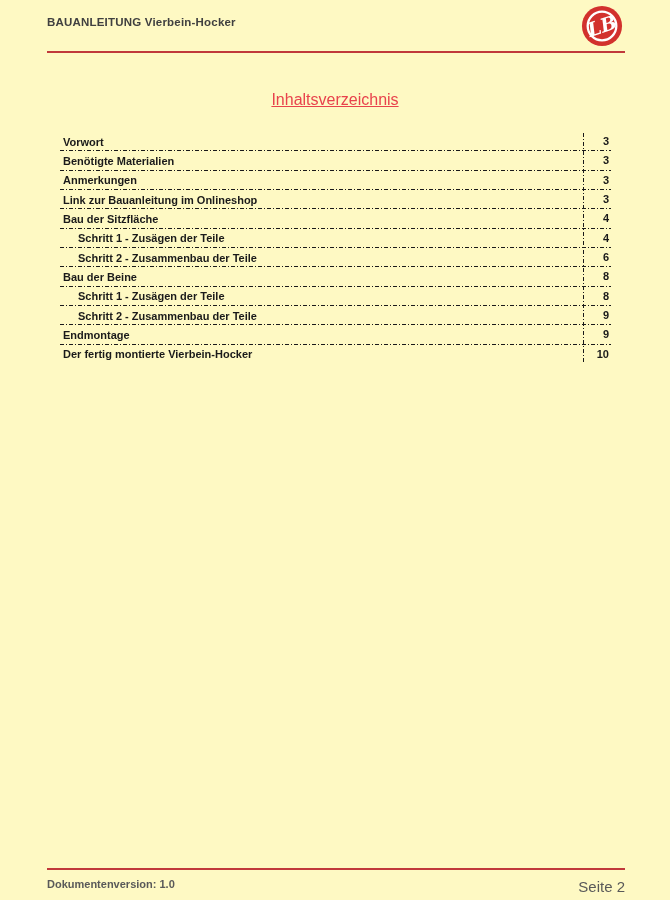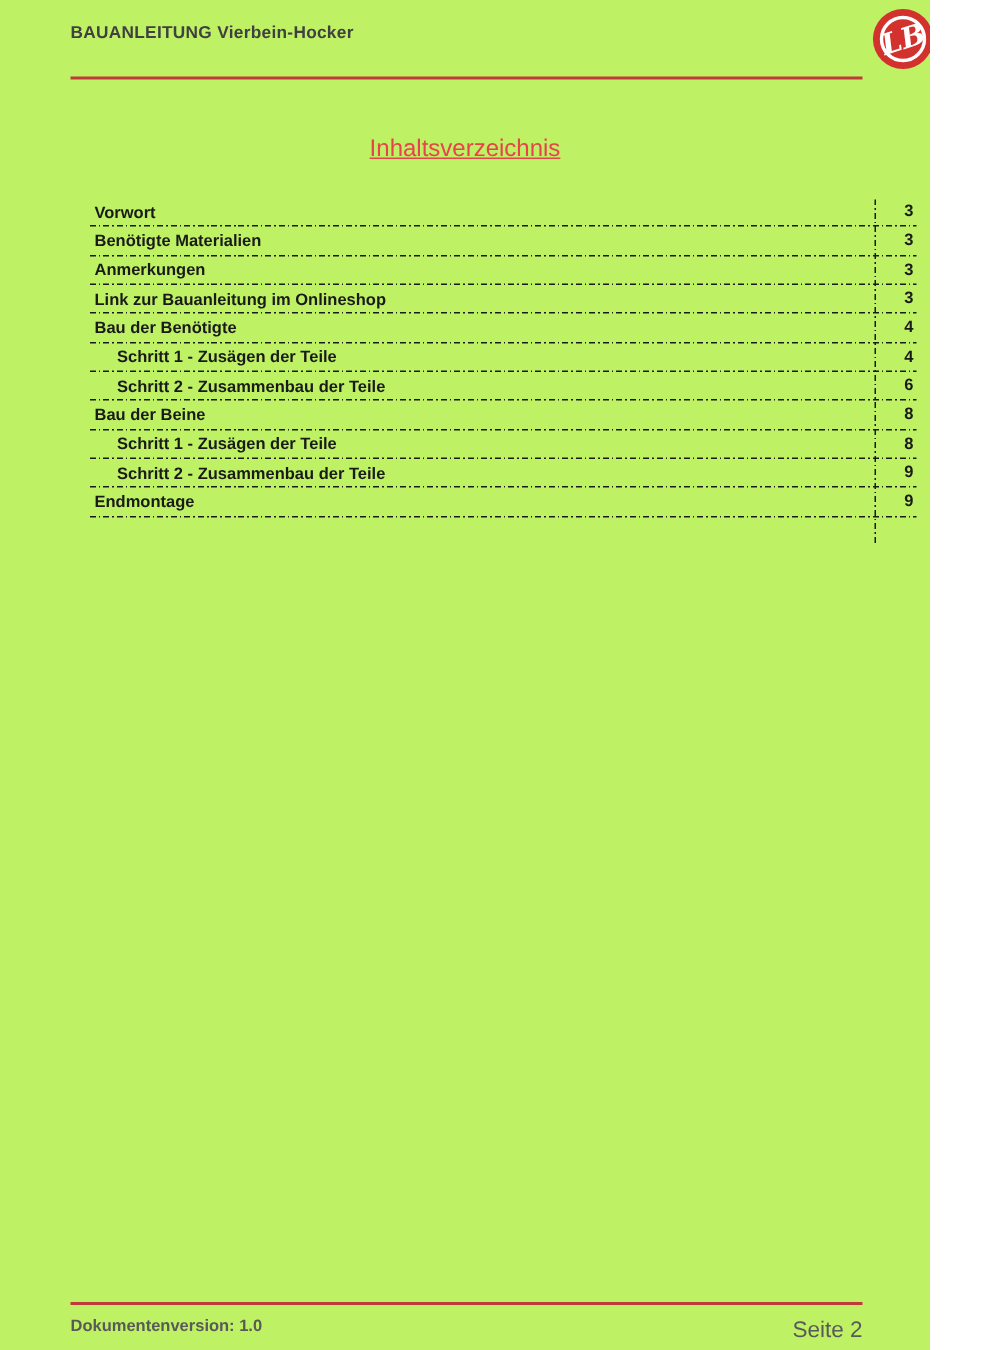--- a/index.html
+++ b/index.html
@@ -8,22 +8,22 @@
     --logo-red: #D2312D;
     --header-text: #404040;
     --footer-text: #595959;
     --body-text: #1a1a1a;
   }
   *{ margin:0; padding:0; box-sizing:border-box; }
   html,body{ background:#fff; }
   body{ font-family:"Liberation Sans","DejaVu Sans",sans-serif; }
   .page{
     position:relative;
-    width:620px; height:900px;
-    background:#bef264;
+    width:670px; height:900px;
+    background:#fef9c3;
     overflow:hidden;
   }
 
   
   .header-title{
     position:absolute; left:47px; top:16px;
     font-size:11.5px; font-weight:700; color:var(--header-text);
     letter-spacing:.2px;
   }
   .logo{
@@ -127,21 +127,21 @@
       </div>
       <div class="toc-row level-1">
         <span class="toc-label">Anmerkungen</span>
         <span class="toc-page">3</span>
       </div>
       <div class="toc-row level-1">
         <span class="toc-label">Link zur Bauanleitung im Onlineshop</span>
         <span class="toc-page">3</span>
       </div>
       <div class="toc-row level-1">
-        <span class="toc-label">Bau der Benötigte</span>
+        <span class="toc-label">Bau der Sitzfläche</span>
         <span class="toc-page">4</span>
       </div>
       <div class="toc-row level-2">
         <span class="toc-label">Schritt 1 - Zusägen der Teile</span>
         <span class="toc-page">4</span>
       </div>
       <div class="toc-row level-2">
         <span class="toc-label">Schritt 2 - Zusammenbau der Teile</span>
         <span class="toc-page">6</span>
       </div>
@@ -154,19 +154,23 @@
         <span class="toc-page">8</span>
       </div>
       <div class="toc-row level-2">
         <span class="toc-label">Schritt 2 - Zusammenbau der Teile</span>
         <span class="toc-page">9</span>
       </div>
       <div class="toc-row level-1">
         <span class="toc-label">Endmontage</span>
         <span class="toc-page">9</span>
       </div>
+      <div class="toc-row level-1 no-leader">
+        <span class="toc-label">Der fertig montierte Vierbein-Hocker</span>
+        <span class="toc-page">10</span>
+      </div>
     </div>
 
   <div class="footer-rule"></div>
   <span class="footer-left">Dokumentenversion: 1.0</span>
   <span class="footer-right">Seite 2</span>
 
 </div>
 
 </body></html>

